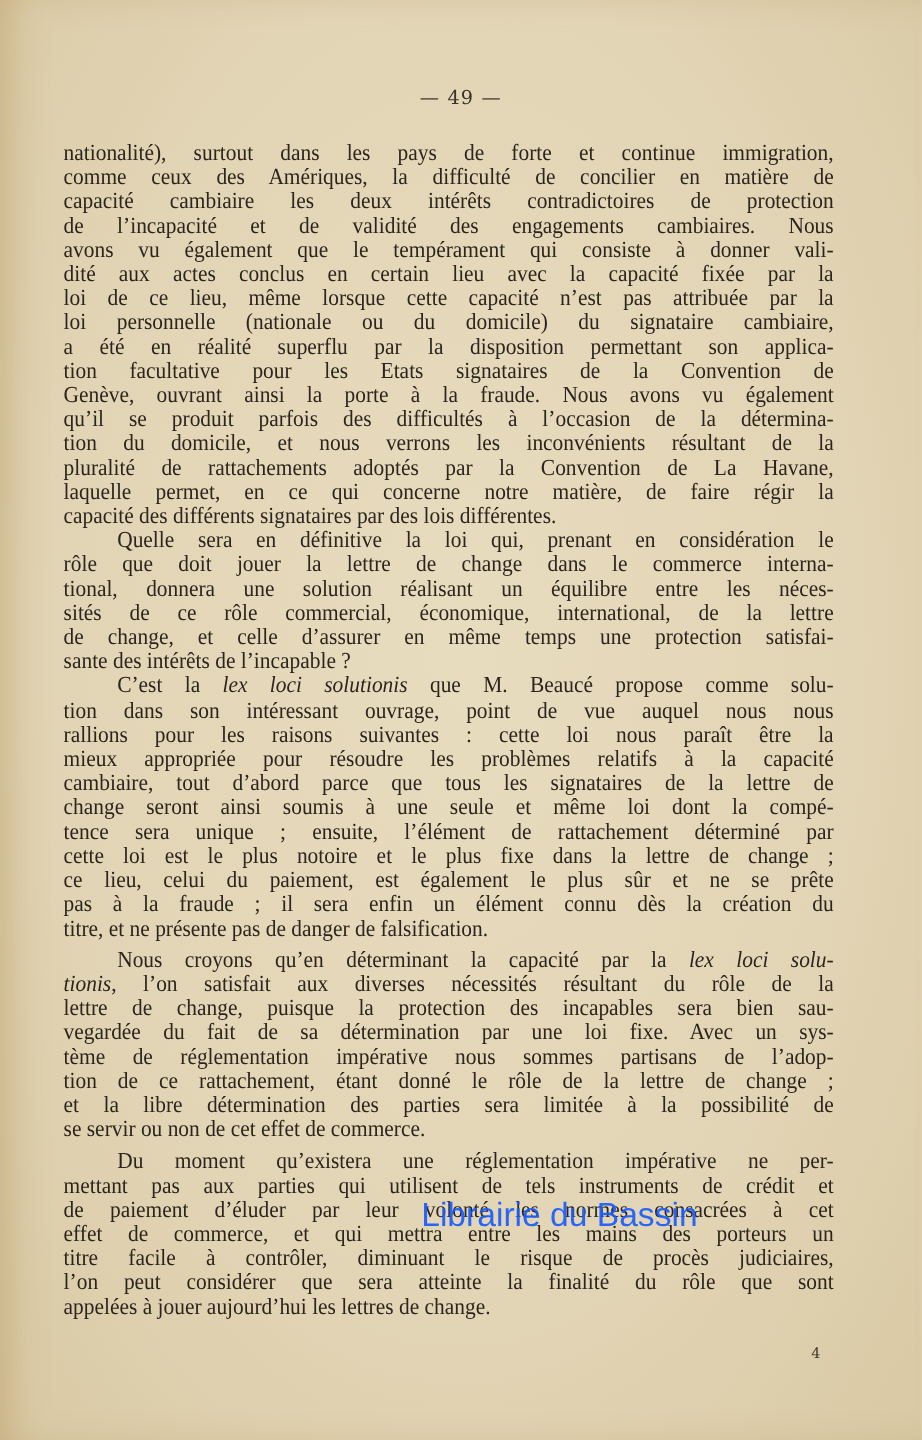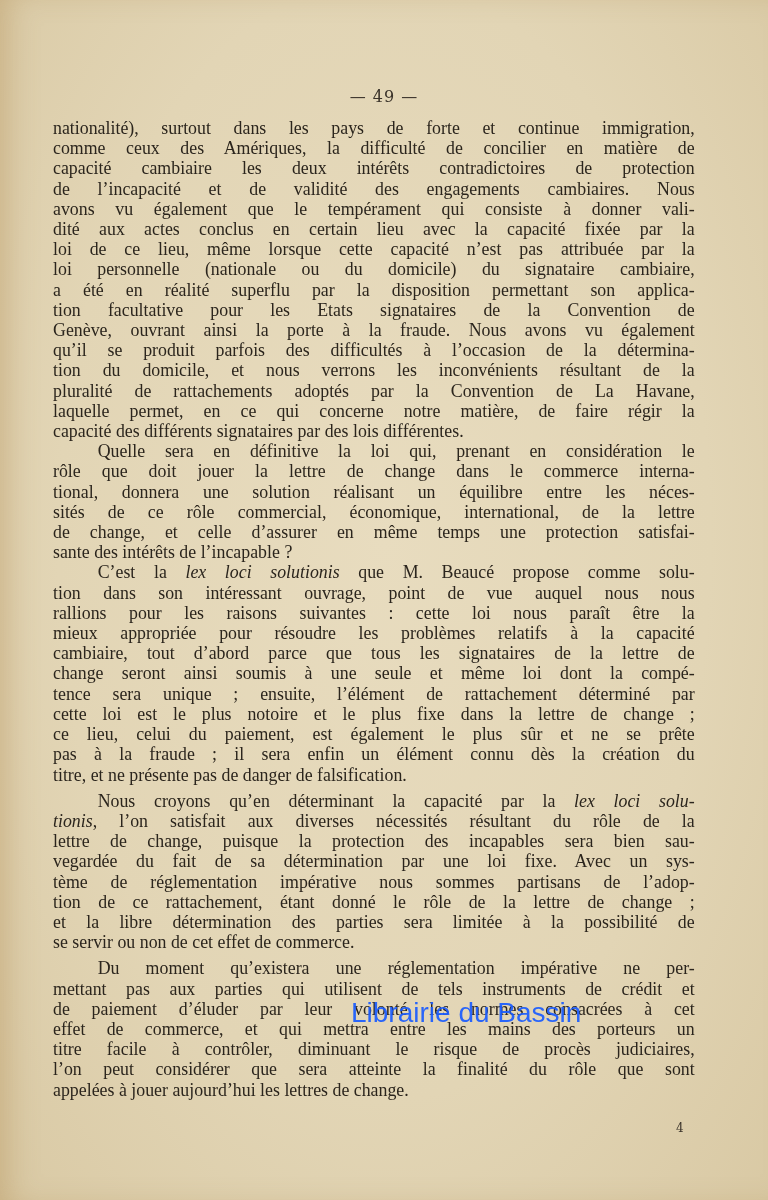--- a/index.html
+++ b/index.html
@@ -17,21 +17,21 @@
       width: 768px;
       height: 1200px;
       background:
         radial-gradient(ellipse at 50% 45%, #e8dcbf 0%, #e2d5b5 60%, #d9c9a4 100%);
       box-shadow: inset 18px 0 30px -10px rgba(170,130,70,0.35);
       color: #2b251d;
       font-family: "DejaVu Serif", "Liberation Serif", serif;
     }
     .page-number {
       position: absolute;
-      top: 87px;
+      top: 72px;
       left: 0;
       width: 768px;
       text-align: center;
       font-size: 16px;
       letter-spacing: 1px;
       color: #3a332a;
     }
     .body-text {
       position: absolute;
       top: 118px;

